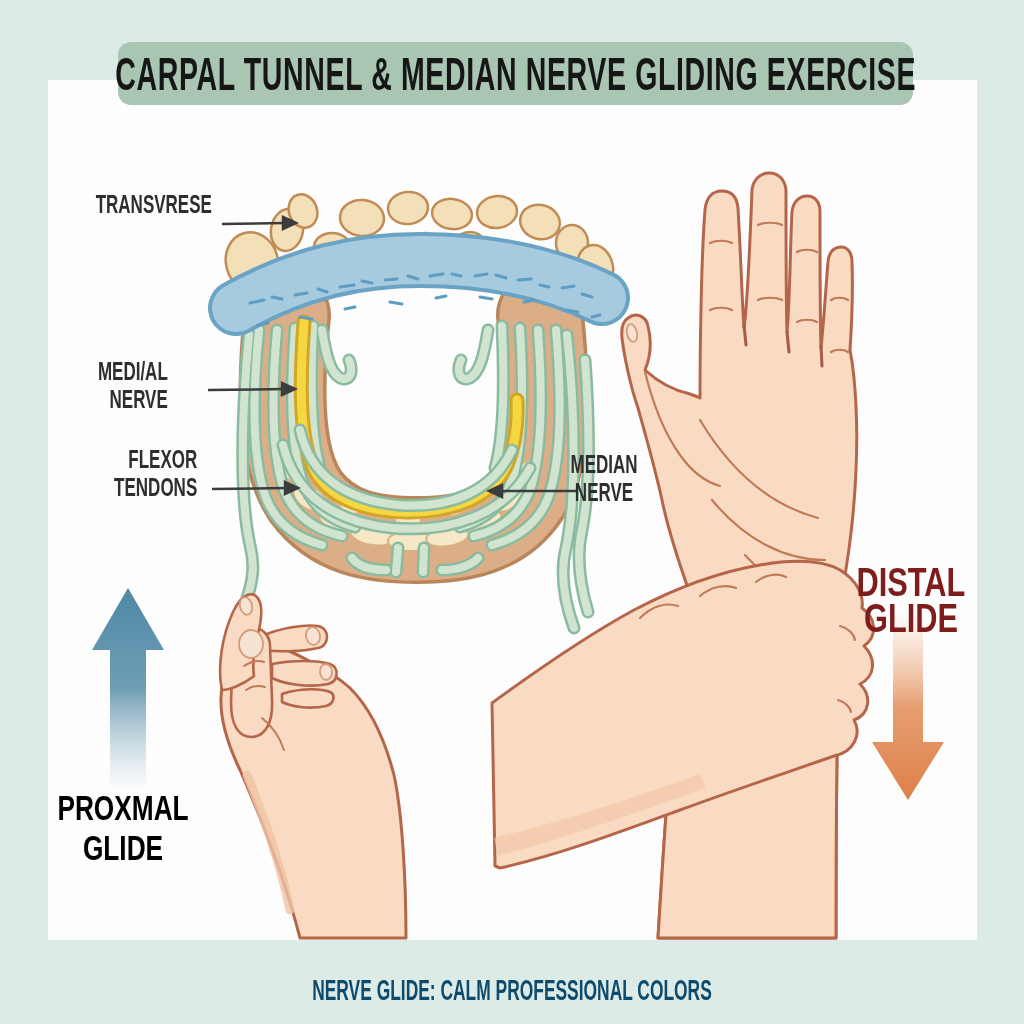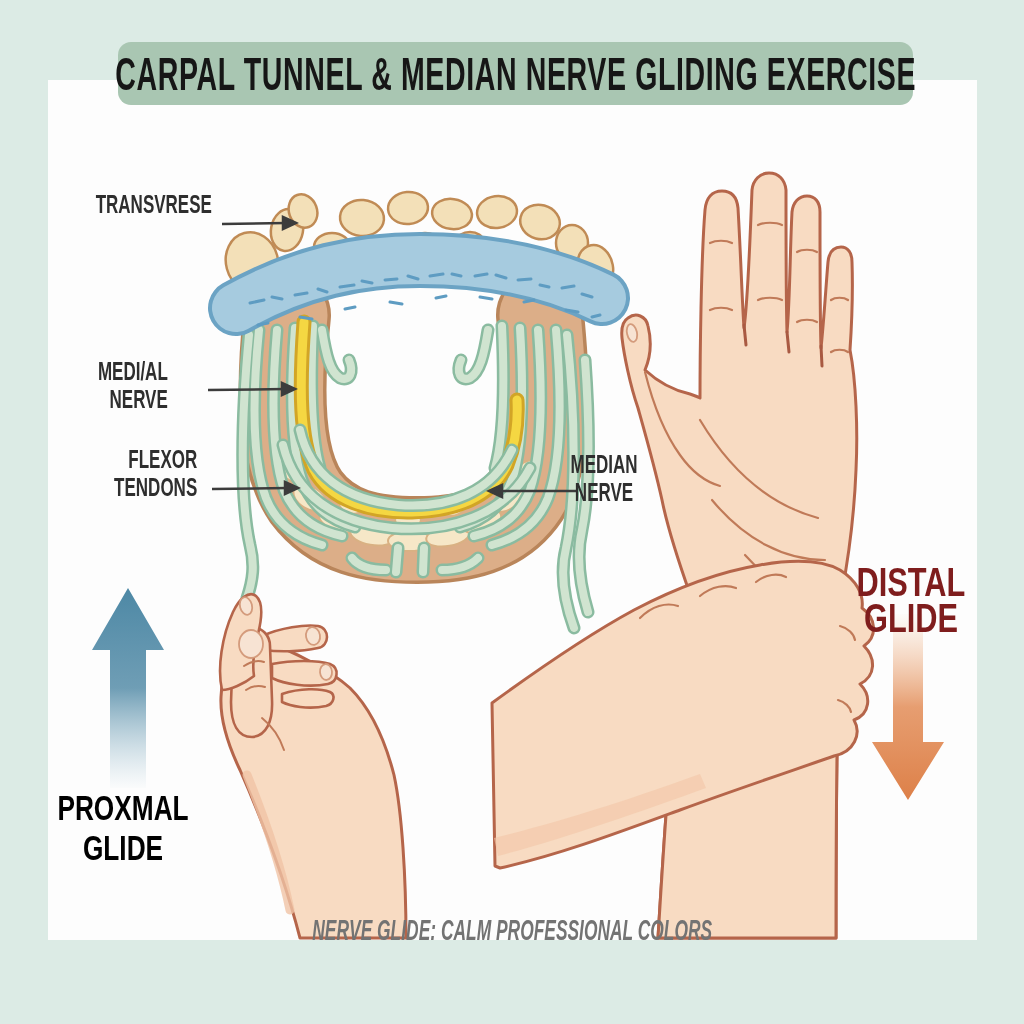--- a/index.html
+++ b/index.html
@@ -31,22 +31,22 @@
   #lbl-median{left:524px;top:450px;width:160px;}
 
   
   .dlabel{position:absolute;text-align:center;font-weight:bold;}
   .dlabel span{display:block;}
   .dlabel .cond{transform-origin:center;transform:scaleX(0.75);}
   #lbl-proximal{left:23px;top:788px;width:200px;font-size:35px;line-height:40px;color:#000000;}
   #lbl-distal{left:836px;top:534px;width:150px;font-size:41px;line-height:36px;color:#7f1d1d;margin-top:30px;}
 
   
-  #caption{position:absolute;left:0;right:0;top:912px;text-align:center;
-           font-size:29px;line-height:36px;font-weight:bold;color:#737373;font-style:italic;}
+  #caption{position:absolute;left:0;right:0;top:972px;text-align:center;
+           font-size:29px;line-height:36px;font-weight:bold;color:#0c4a6e;}
   #caption .cond{transform:scaleX(0.60);transform-origin:center;}
 </style>
 </head>
 <body>
 
 <div id="canvas">
   <div id="panel"></div>
 
   <svg id="illustration" viewBox="0 0 1024 1024" xmlns="http://www.w3.org/2000/svg">
     <defs>

